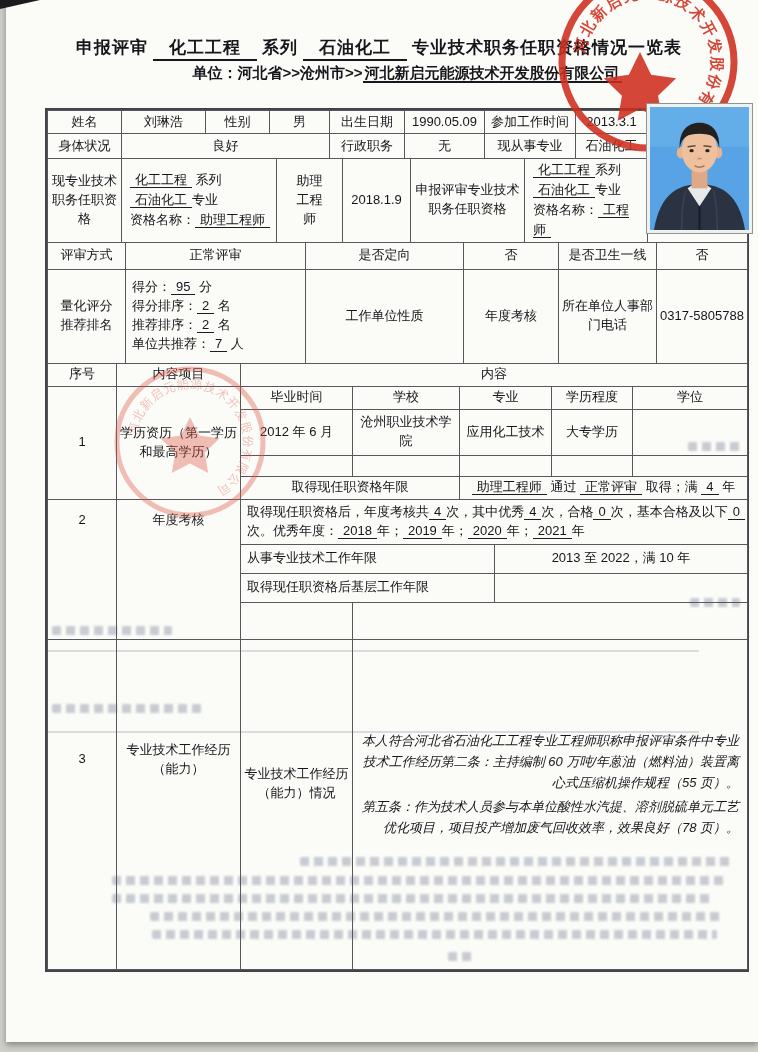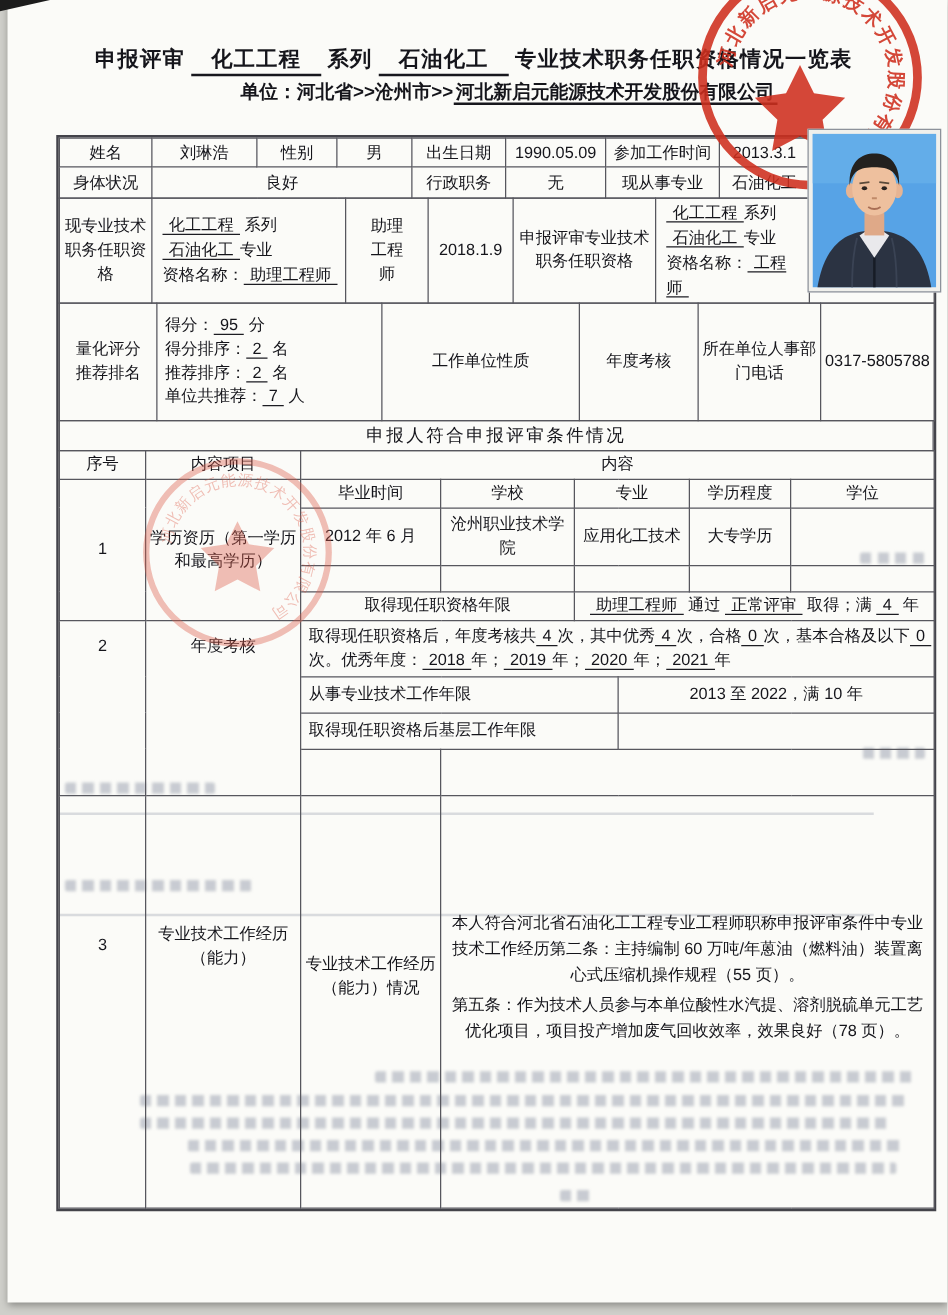--- a/index.html
+++ b/index.html
@@ -42,21 +42,21 @@
   td{
     border:1px solid #57575e;padding:1px 3px;text-align:center;vertical-align:middle;
     font-size:13px;line-height:1.45;overflow:hidden;background:transparent;word-break:break-all;
   }
   .left{text-align:left;padding-left:6px;padding-right:2px;}
   .vtop{vertical-align:top;padding-top:11px;}
   .narrow2{width:2.2em;margin:0 auto;}
   .narrow4{width:4.2em;margin:0 auto;}
   .u{border-bottom:1px solid #1c1c22;padding:0 5px;}
   .qline{text-align:left;padding-left:5px;line-height:1.55;}
-  .para{margin:0 0 4px 0;text-align:center;line-height:1.6;}
+  .para{margin:0 0 4px 0;text-align:right;line-height:1.6;font-style:italic;}
   .section-head td{font-size:14px;letter-spacing:2px;}
   
   .photo{
     position:absolute;left:646px;top:103px;width:107px;height:131px;z-index:5;
     background:#f0f0ec;border:1px solid #8d929b;box-sizing:border-box;padding:3px;
   }
   .photo svg{display:block;width:100%;height:100%;}
   
   .seal{position:absolute;z-index:4;pointer-events:none;}
   .seal-big{left:548px;top:-38px;width:200px;height:200px;opacity:.88;}
@@ -160,20 +160,40 @@
       <td>
         <div class="qline"><span class="u">化工工程</span><span>系列</span></div>
         <div class="qline"><span class="u">石油化工</span><span>专业</span></div>
         <div class="qline"><span>资格名称：</span><span class="u">工程师</span></div>
       </td>
       <td></td>
     </tr>
   </tbody>
     </table>
 
+  <table>
+    <colgroup>
+        <col style="width:78px">
+        <col style="width:180px">
+        <col style="width:158px">
+        <col style="width:95px">
+        <col style="width:98px">
+        <col style="width:91px">
+      </colgroup>
+    <tbody>
+        <tr style="height:27px">
+      <td>评审方式</td>
+      <td>正常评审</td>
+      <td>是否定向</td>
+      <td>否</td>
+      <td>是否卫生一线</td>
+      <td>否</td>
+    </tr>
+  </tbody>
+    </table>
 
   <table>
     <colgroup>
         <col style="width:78px">
         <col style="width:180px">
         <col style="width:158px">
         <col style="width:95px">
         <col style="width:98px">
         <col style="width:91px">
       </colgroup>
@@ -189,27 +209,20 @@
         <div><span>单位共推荐：</span><span class="u">7</span><span> 人</span></div>
       </td>
       <td>工作单位性质</td>
       <td>年度考核</td>
       <td>所在单位人事部门电话</td>
       <td>0317-5805788</td>
     </tr>
   </tbody>
     </table>
 
-  <table class="section-head">
-    <tbody>
-        <tr style="height:24px">
-      <td>申报人符合申报评审条件情况</td>
-    </tr>
-  </tbody>
-    </table>
 
   <table>
     <colgroup>
         <col style="width:69px">
         <col style="width:124px">
         <col style="width:112px">
         <col style="width:107px">
         <col style="width:35px">
         <col style="width:57px">
         <col style="width:81px">

